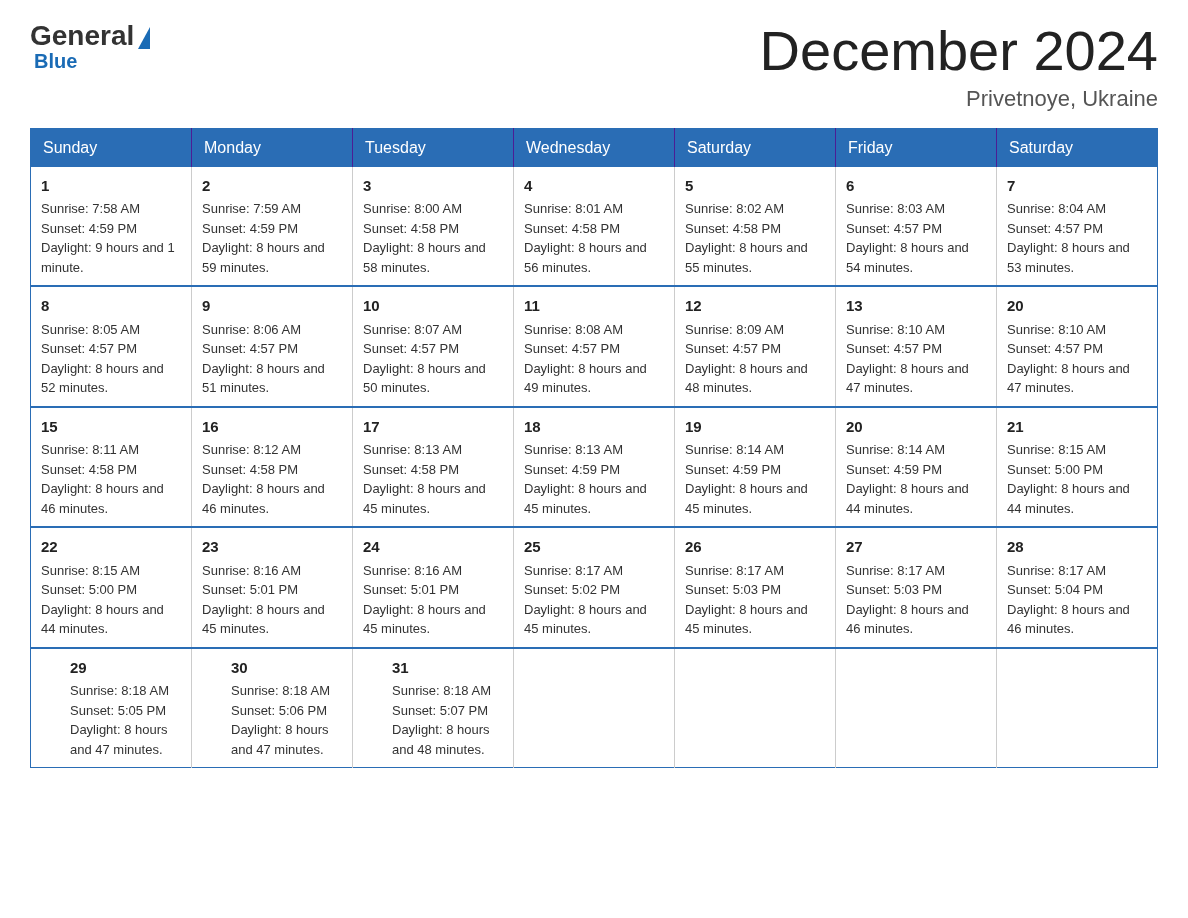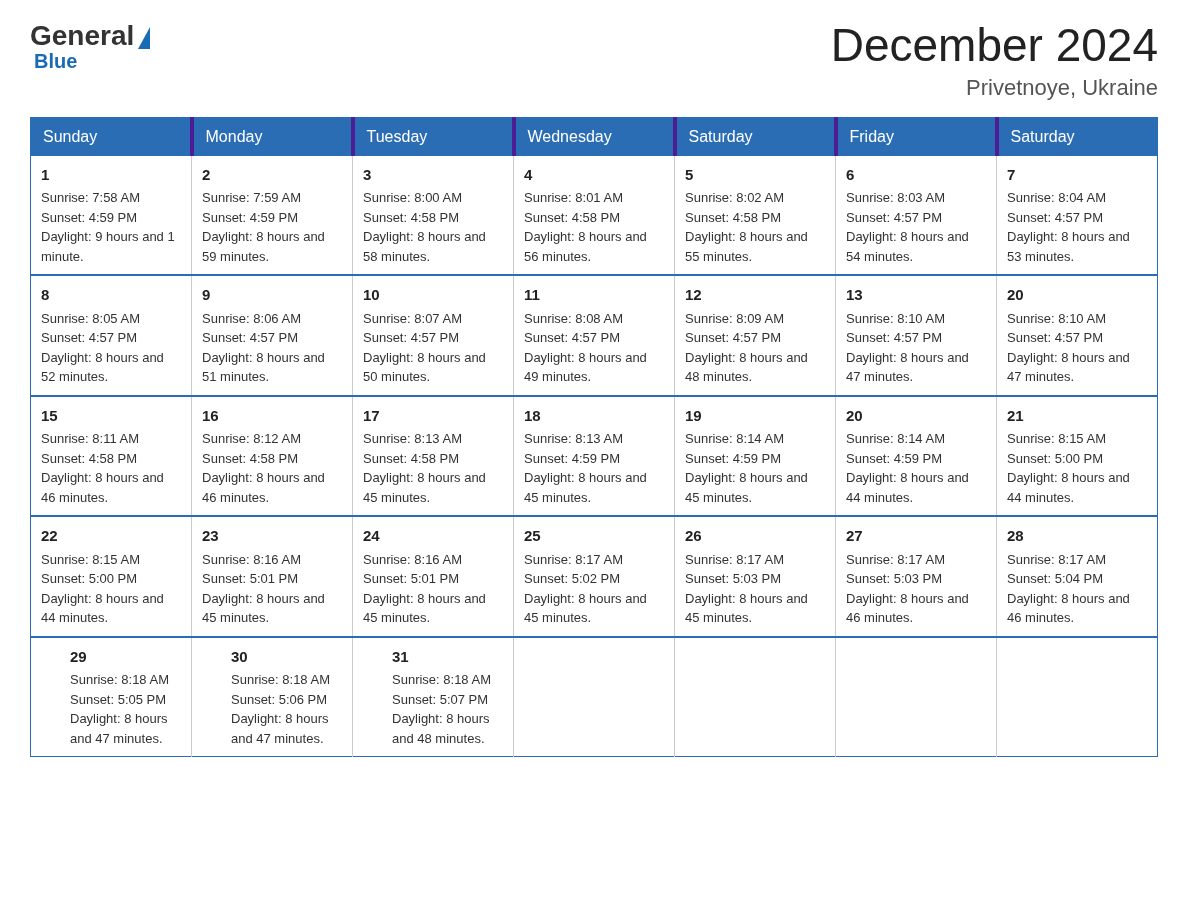--- a/index.html
+++ b/index.html
@@ -44,21 +44,21 @@
       font-size: 20px;
       font-weight: bold;
       color: #1a6bb5;
       margin-top: -2px;
       margin-left: 2px;
     }
     .title-section {
       text-align: right;
     }
     .month-title {
-      font-size: 46px;
+      font-size: 56px;
       font-weight: normal;
       color: #222;
       line-height: 1.1;
     }
     .location {
       font-size: 22px;
       color: #555;
       margin-top: 4px;
     }
     .calendar-table {
@@ -66,21 +66,21 @@
       border-collapse: collapse;
       border: 1px solid #2a6db5;
     }
     .calendar-table th {
       background-color: #2a6db5;
       color: #fff;
       font-size: 16px;
       font-weight: normal;
       padding: 10px 12px;
       text-align: left;
-      border-right: 4px solid #4c1d95;
+      border-right: 1px solid #4c1d95;
     }
     .calendar-table th:last-child {
       border-right: none;
     }
     .calendar-table td {
       vertical-align: top;
       padding: 8px 10px;
       border-right: 1px solid #ccc;
       border-bottom: 2px solid #2a6db5;
       width: 14.28%;

